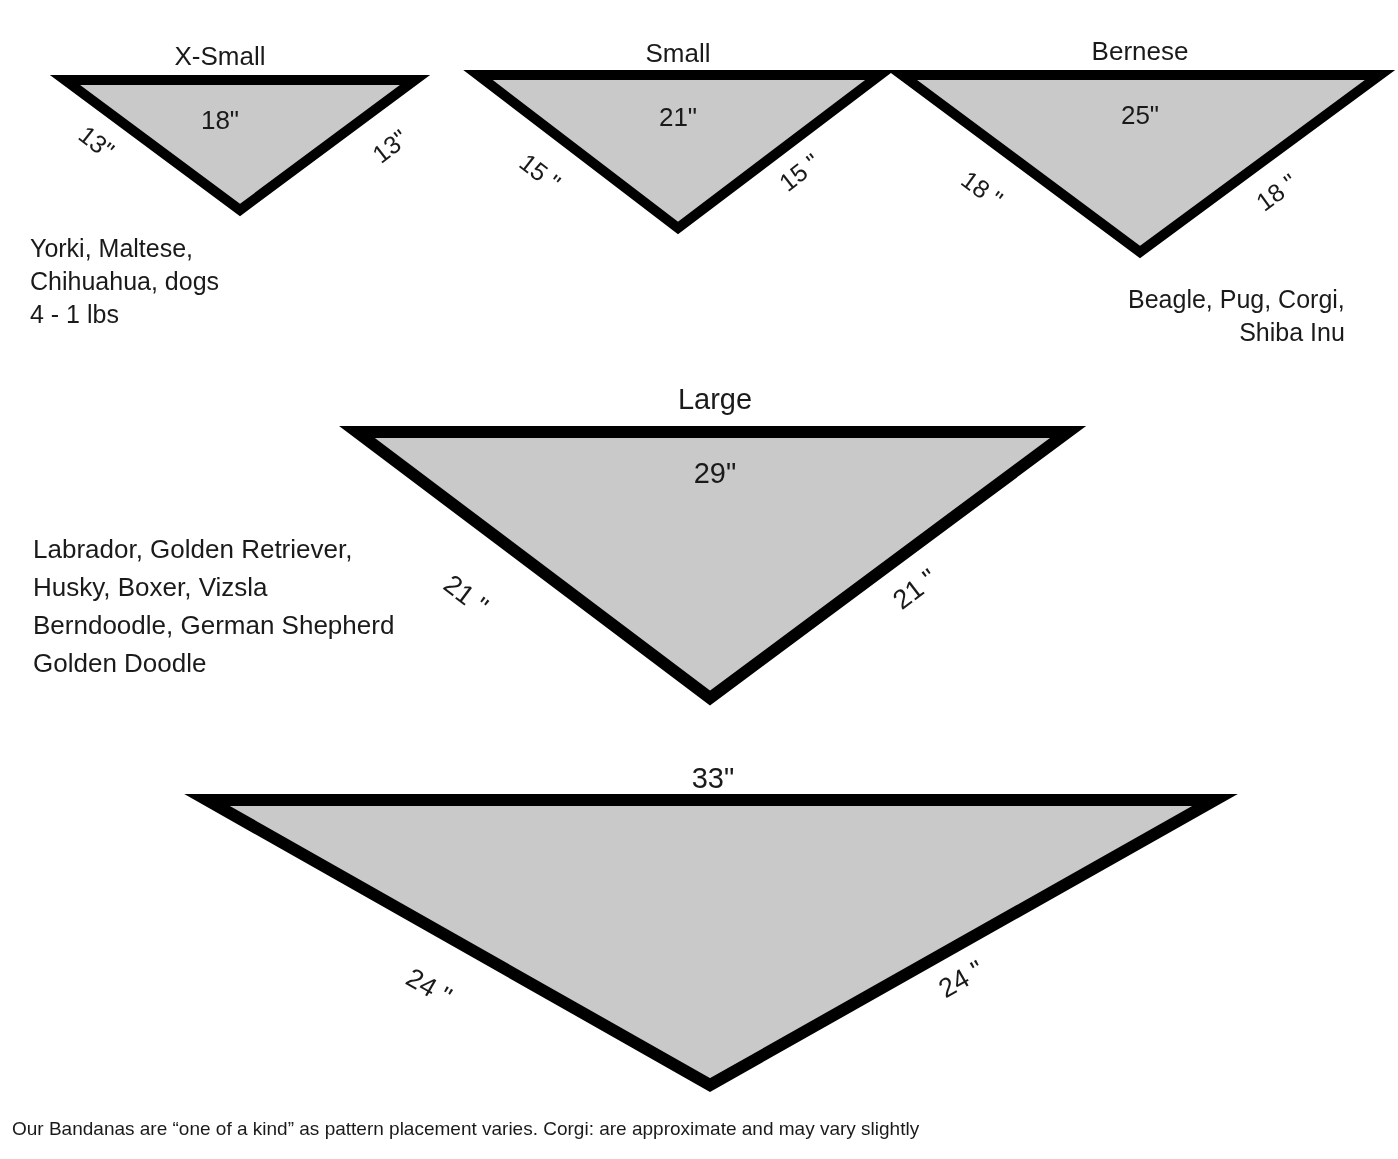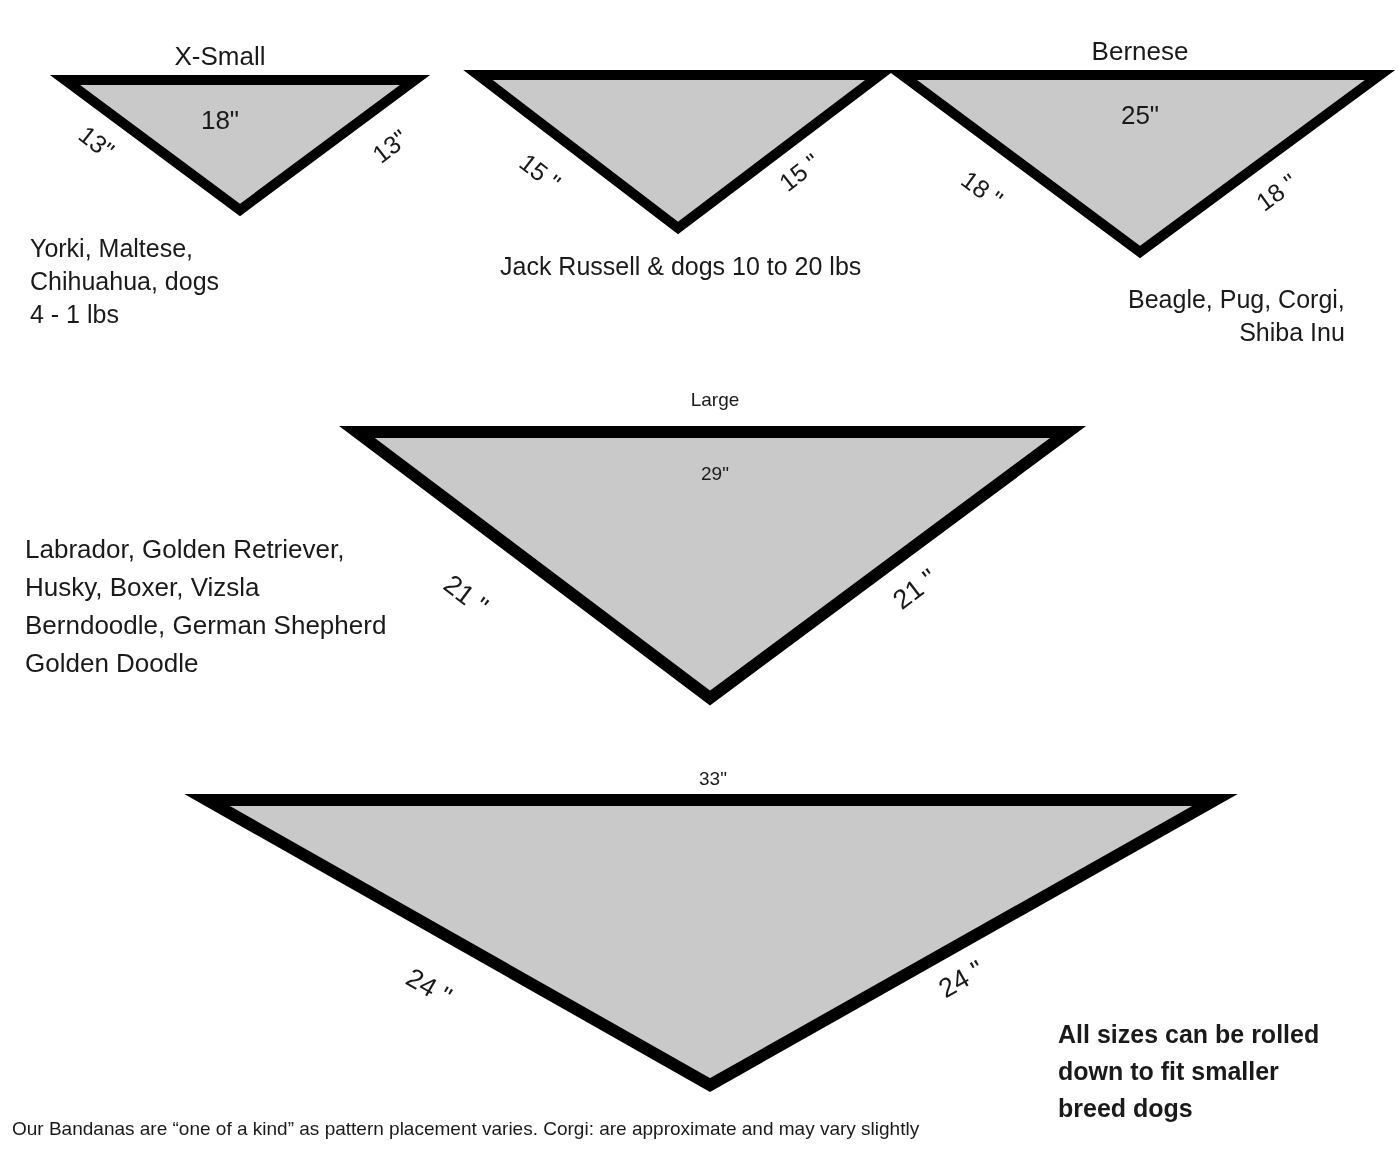--- a/index.html
+++ b/index.html
@@ -30,34 +30,34 @@
   }
   .tri.thick { stroke-width: 12; }
   .abs { position: absolute; }
   .size-title {
     text-align: center;
     font-size: 26px;
     line-height: 32px;
     white-space: pre-line;
   }
   .size-title.big {
-    font-size: 19px;
+    font-size: 29px;
     line-height: 37px;
   }
   .measure {
     font-size: 25px;
     white-space: nowrap;
   }
   .measure.big { font-size: 27px; }
   .breeds {
     font-size: 25px;
     line-height: 33px;
     white-space: pre-line;
   }
-  .breeds.large-lh { line-height: 38px; font-size: 26px; }
+  .breeds.large-lh { line-height: 38px; font-size: 26px; margin-left: 8px; }
   .breeds.xl-lh { line-height: 42px; font-size: 26px; }
   .note {
     font-size: 25px;
     line-height: 37px;
     font-weight: bold;
     white-space: pre-line;
   }
   .footer {
     font-size: 19px;
     white-space: nowrap;
@@ -79,23 +79,26 @@
   <div class="abs size-title" style="left:110px; top:8px; width:220px;">
     <div>X-Small</div>
     <div>18"</div>
   </div>
   <div class="abs measure" style="left:78px; top:128px; transform:rotate(38deg);">13"</div>
   <div class="abs measure" style="left:372px; top:132px; transform:rotate(-38deg);">13"</div>
   <div class="abs breeds" style="left:30px; top:232px;">Yorki, Maltese,
 Chihuahua, dogs
 4 - 1 lbs</div>
 
+  <div class="abs size-title" style="left:578px; top:5px; width:200px;">
+    <div>Small</div>
+    <div>21"</div>
+  </div>
   <div class="abs measure" style="left:518px; top:158px; transform:rotate(38deg);">15 "</div>
   <div class="abs measure" style="left:778px; top:158px; transform:rotate(-38deg);">15 "</div>
-  <div class="abs breeds" style="left:500px; top:250px;">Jack Russell &amp; dogs 10 to 20 lbs</div>
 
   <div class="abs size-title" style="left:1040px; top:3px; width:200px;">
     <div>Bernese</div>
     <div>25"</div>
   </div>
   <div class="abs measure" style="left:960px; top:175px; transform:rotate(36deg);">18 "</div>
   <div class="abs measure" style="left:1255px; top:178px; transform:rotate(-36deg);">18 "</div>
   <div class="abs breeds" style="left:1128px; top:283px;text-align:right;">Beagle, Pug, Corgi,
 Shiba Inu</div>
 
@@ -109,19 +112,16 @@
 Husky, Boxer, Vizsla
 Berndoodle, German Shepherd
 Golden Doodle</div>
 
   <div class="abs size-title big" style="left:608px; top:723px; width:210px;">
     <div>33"</div>
   </div>
   <div class="abs measure big" style="left:405px; top:972px; transform:rotate(30deg);">24 "</div>
   <div class="abs measure big" style="left:938px; top:964px; transform:rotate(-30deg);">24 "</div>
 
-  <div class="abs note" style="left:1058px; top:1016px; width:320px;">All sizes can be rolled
-down to fit smaller
-breed dogs</div>
 
   <div class="abs footer" style="left:12px; top:1118px;">Our Bandanas are “one of a kind” as pattern placement varies. Corgi: are approximate and may vary slightly</div>
 
 </div>
 
 </body></html>

